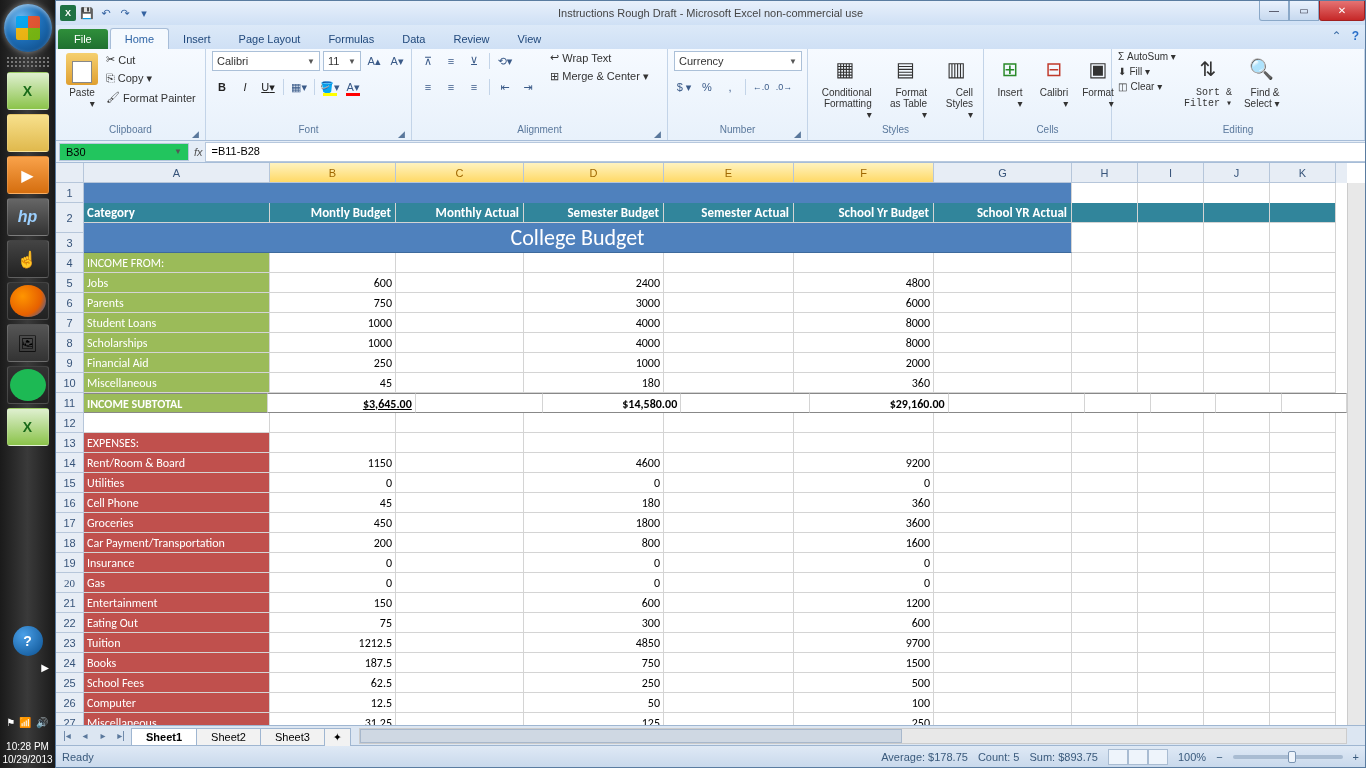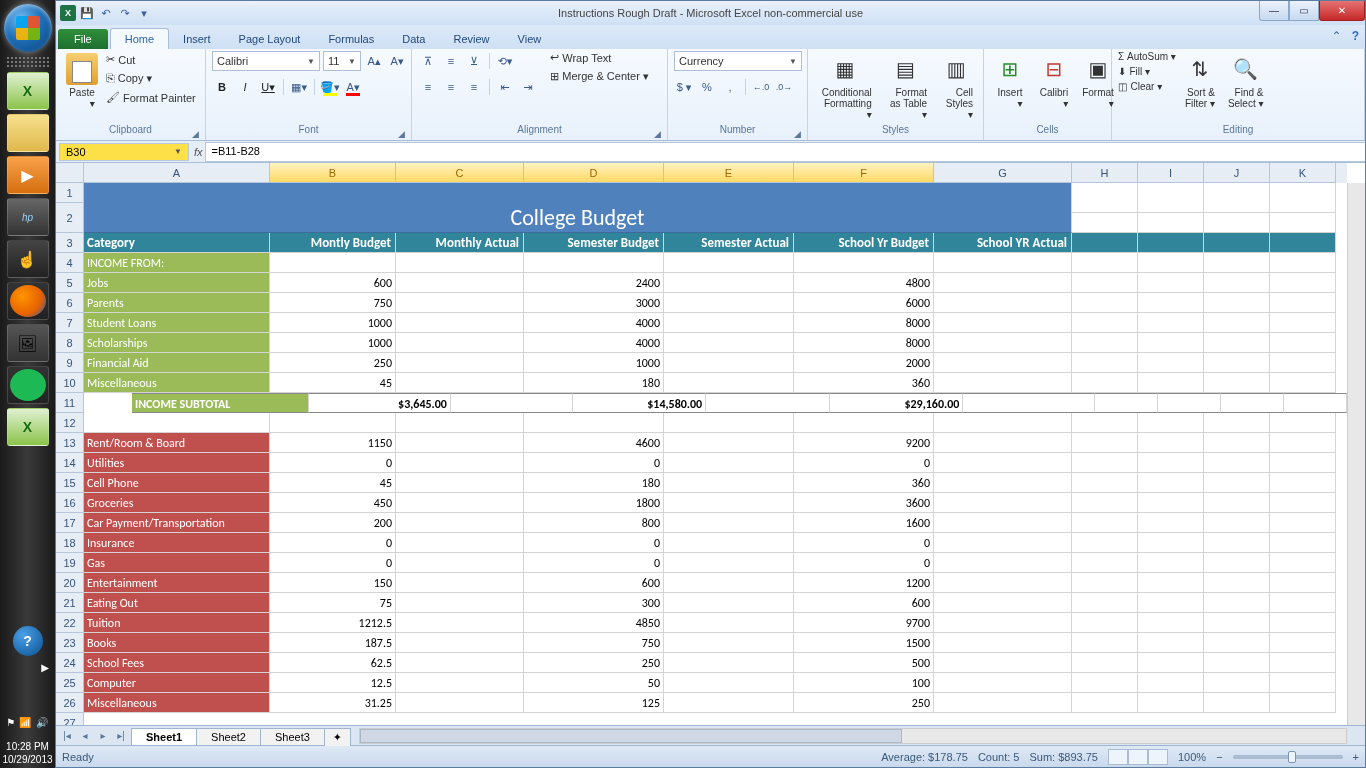--- a/index.html
+++ b/index.html
@@ -7,21 +7,21 @@
 .desktop { position: relative; width: 1366px; height: 768px; }
 
 
 .win-taskbar { position: absolute; left: 0; top: 0; width: 55px; height: 768px; background: linear-gradient(to right, #1a1a1a 0%, #3a3a3a 50%, #1a1a1a 100%); z-index: 1; }
 .start-orb { width: 48px; height: 48px; margin: 4px auto; border-radius: 50%; background: radial-gradient(circle at 35% 30%, #6fb9f0, #1e6fb8 45%, #0a4178); box-shadow: 0 0 6px rgba(255,255,255,0.4), inset 0 2px 4px rgba(255,255,255,0.5); display:flex; align-items:center; justify-content:center; }
 .start-orb::after { content:""; width:24px; height:24px; background: conic-gradient(from 0deg, #f25022 0 90deg, #7fba00 90deg 180deg, #ffb900 180deg 270deg, #00a4ef 270deg 360deg); border-radius:2px; opacity:0.9; }
 .dots-grip { height: 12px; margin: 4px 6px; background-image: radial-gradient(#777 1px, transparent 1px); background-size: 4px 4px; }
 .tb-icon { width: 42px; height: 38px; margin: 4px auto; border:1px solid rgba(255,255,255,0.15); border-radius:3px; display:flex; align-items:center; justify-content:center; background: linear-gradient(to bottom, #333, #222); }
 .tb-icon.folder { background: linear-gradient(to bottom, #f7e08c, #e0b94d); }
 .tb-icon.media { background: linear-gradient(to bottom, #f9a24a, #d56e0f); color:#fff; }
-.tb-icon.hp { background: linear-gradient(to bottom, #666, #333); color:#9cd0ff; font-size:10px; font-style:italic; font-weight:normal; }
+.tb-icon.hp { background: linear-gradient(to bottom, #666, #333); color:#9cd0ff; font-size:16px; font-style:italic; font-weight:bold; }
 .tb-icon.hand { background: linear-gradient(to bottom, #444, #222); color:#fff; font-size:16px; }
 .tb-icon.pics { background: linear-gradient(to bottom, #555, #333); }
 .tb-icon.excel { background: linear-gradient(to bottom, #dff0d0, #8bc34a); color:#1a6b1a; font-weight:bold; font-size:14px; }
 .tb-help { width:30px; height:30px; margin: 6px auto; border-radius:50%; background: radial-gradient(circle at 35% 30%,#4aa0e8,#0a4f8f); color:#fff; display:flex; align-items:center; justify-content:center; font-size:14px; font-weight:bold; }
 .tb-chevron { color:#fff; text-align:right; padding-right:6px; font-size:10px; }
 .tb-tray { position:absolute; bottom:38px; left:0; width:55px; color:#fff; font-size:10px; text-align:center; }
 .tb-tray .icons { display:flex; justify-content:space-around; padding:2px 4px; }
 .tb-clock { position:absolute; bottom:0; left:0; width:55px; color:#fff; font-size:10px; text-align:center; padding:2px 0; line-height:1.3; }
 
 
@@ -61,21 +61,21 @@
 .sm-btn.italic { font-style:italic; color:#222; }
 .sm-btn.underline { text-decoration:underline; color:#222; }
 .combo { height:20px; border:1px solid #abc0d8; background:#fff; font-size:11px; padding:1px 4px; display:flex; align-items:center; justify-content:space-between; }
 .combo .arr { font-size:8px; color:#555; margin-left:4px; }
 .divider { width:1px; background:#c3d4e8; margin:2px 2px; align-self:stretch; }
 .paste-ic { width:32px; height:32px; background:linear-gradient(#f5d070,#e0a030); border-radius:3px; position:relative;}
 .paste-ic::after{content:"";position:absolute;left:6px;top:8px;width:18px;height:20px;background:#fff;border:1px solid #888;}
 
 
 .formula-bar { height:22px; background:#e5edf7; border-bottom:1px solid #a7bdd8; display:flex; align-items:center; font-size:11px;}
-.name-box { width:130px; border:1px solid #b7c8dd; background:#fde047; margin:1px 3px; padding:2px 6px; display:flex; justify-content:space-between; align-items:center; }
+.name-box { width:130px; border:1px solid #b7c8dd; background:#22c55e; margin:1px 3px; padding:2px 6px; display:flex; justify-content:space-between; align-items:center; }
 .name-box .arr{ font-size:8px; color:#555;}
 .fx-area { display:flex; align-items:center; gap:6px; padding:0 2px;}
 .fx-area .fx { font-style:italic; color:#555; cursor:pointer;}
 .formula-input { flex:1; border:1px solid #b7c8dd; border-right:none; background:#fff; padding:2px 6px; height:20px; margin:1px 0;}
 
 
 .grid-wrap { flex:1; display:flex; overflow:hidden; background:#fff; position:relative; }
 .corner { position:absolute; left:0; top:0; width:28px; height:20px; background:#e7edf5; border-right:1px solid #b6c6da; border-bottom:1px solid #b6c6da; z-index:3; }
 .col-headers { position:absolute; left:28px; top:0; right:18px; height:20px; display:flex; z-index:2; background:#e7edf5; }
 .col-h { border-right:1px solid #b6c6da; border-bottom:1px solid #b6c6da; text-align:center; font-size:11px; color:#37547a; line-height:20px; cursor:pointer; background:#e7edf5; }
@@ -339,21 +339,21 @@
                 <span>⬇</span> 
                 <span>Fill ▾</span>
               </div>
             <div class="row">
                 <span>◫</span> 
                 <span>Clear ▾</span>
               </div>
           </div>
           <div class="big-btn">
               <div class="ic">⇅</div>
-              <div class="lbl" style="white-space:pre-line;">Sort &amp;
+              <div class="lbl" style="white-space:pre-line;font-family:Liberation Mono, monospace;">Sort &amp;
 Filter ▾</div>
             </div>
           <div class="big-btn">
               <div class="ic">🔍</div>
               <div class="lbl" style="white-space:pre-line;">Find &amp;
 Select ▾</div>
             </div>
         </div>
         <div class="rgroup-label">Editing</div>
       </div>
@@ -398,57 +398,57 @@
           <div class="row-h" style="height: 20px; line-height: 20px;">10</div>
           <div class="row-h" style="height: 20px; line-height: 20px;">11</div>
           <div class="row-h" style="height: 20px; line-height: 20px;">12</div>
           <div class="row-h" style="height: 20px; line-height: 20px;">13</div>
           <div class="row-h" style="height: 20px; line-height: 20px;">14</div>
           <div class="row-h" style="height: 20px; line-height: 20px;">15</div>
           <div class="row-h" style="height: 20px; line-height: 20px;">16</div>
           <div class="row-h" style="height: 20px; line-height: 20px;">17</div>
           <div class="row-h" style="height: 20px; line-height: 20px;">18</div>
           <div class="row-h" style="height: 20px; line-height: 20px;">19</div>
-          <div class="row-h" style="height: 20px; line-height: 20px;">20</div>
+          <div class="row-h" style="height: 20px; line-height: 20px; font-family: Liberation Serif, serif;">20</div>
           <div class="row-h" style="height: 20px; line-height: 20px;">21</div>
           <div class="row-h" style="height: 20px; line-height: 20px;">22</div>
           <div class="row-h" style="height: 20px; line-height: 20px;">23</div>
           <div class="row-h" style="height: 20px; line-height: 20px;">24</div>
           <div class="row-h" style="height: 20px; line-height: 20px;">25</div>
           <div class="row-h" style="height: 20px; line-height: 20px;">26</div>
           <div class="row-h" style="height: 20px; line-height: 20px;">27</div>
         </div>
       <div class="cells" id="cells">
           <div class="cell-row title-row" style="height: 20px;">
             <div class="cell merged" style="width: 988px; height: 20px; background: rgb(79, 129, 189); border-bottom: none;"></div>
             <div class="cell " style="width: 66px;"></div>
             <div class="cell " style="width: 66px;"></div>
             <div class="cell " style="width: 66px;"></div>
             <div class="cell " style="width: 66px;"></div>
-          </div>
-          <div class="cell-row title-row" style="height: 30px;">
-            <div class="cell merged" style="width: 988px; height: 30px; line-height: 30px;">College Budget</div>
-            <div class="cell " style="width: 66px; height: 30px;"></div>
-            <div class="cell " style="width: 66px; height: 30px;"></div>
-            <div class="cell " style="width: 66px; height: 30px;"></div>
-            <div class="cell " style="width: 66px; height: 30px;"></div>
           </div>
           <div class="cell-row hdr-row">
             <div class="cell " style="width: 186px; text-align: left; padding-right: 4px;">Category</div>
             <div class="cell num" style="width: 126px; text-align: right; padding-right: 4px;">Montly Budget</div>
             <div class="cell num" style="width: 128px; text-align: right; padding-right: 4px;">Monthly Actual</div>
             <div class="cell num" style="width: 140px; text-align: right; padding-right: 4px;">Semester Budget</div>
             <div class="cell num" style="width: 130px; text-align: right; padding-right: 4px;">Semester Actual</div>
             <div class="cell num" style="width: 140px; text-align: right; padding-right: 4px;">School Yr Budget</div>
             <div class="cell num" style="width: 138px; text-align: right; padding-right: 4px;">School YR Actual</div>
             <div class="cell " style="width: 66px;"></div>
             <div class="cell " style="width: 66px;"></div>
             <div class="cell " style="width: 66px;"></div>
             <div class="cell " style="width: 66px;"></div>
           </div>
+          <div class="cell-row title-row" style="height: 30px;">
+            <div class="cell merged" style="width: 988px; height: 30px; line-height: 30px;">College Budget</div>
+            <div class="cell " style="width: 66px; height: 30px;"></div>
+            <div class="cell " style="width: 66px; height: 30px;"></div>
+            <div class="cell " style="width: 66px; height: 30px;"></div>
+            <div class="cell " style="width: 66px; height: 30px;"></div>
+          </div>
           <div class="cell-row green">
             <div class="cell cat" style="width: 186px;">INCOME FROM:</div>
             <div class="cell " style="width: 126px;"></div>
             <div class="cell " style="width: 128px;"></div>
             <div class="cell " style="width: 140px;"></div>
             <div class="cell " style="width: 130px;"></div>
             <div class="cell " style="width: 140px;"></div>
             <div class="cell " style="width: 138px;"></div>
             <div class="cell " style="width: 66px;"></div>
             <div class="cell " style="width: 66px;"></div>
@@ -527,34 +527,47 @@
             <div class="cell num" style="width: 140px;">180</div>
             <div class="cell num" style="width: 130px;"></div>
             <div class="cell num" style="width: 140px;">360</div>
             <div class="cell num" style="width: 138px;"></div>
             <div class="cell " style="width: 66px;"></div>
             <div class="cell " style="width: 66px;"></div>
             <div class="cell " style="width: 66px;"></div>
             <div class="cell " style="width: 66px;"></div>
           </div>
           <div class="cell-row green subtotal">
-            <div class="cell cat" style="width: 186px; margin-left: 48px;">INCOME SUBTOTAL</div>
-            <div class="cell num" style="width: 149px;">$3,645.00</div>
+            <div class="cell cat" style="width: 186px;">INCOME SUBTOTAL</div>
+            <div class="cell num" style="width: 149px; text-decoration: underline;">$3,645.00</div>
             <div class="cell num" style="width: 128px;"></div>
             <div class="cell num" style="width: 140px;">$14,580.00</div>
             <div class="cell num" style="width: 130px;"></div>
             <div class="cell num" style="width: 140px;">$29,160.00</div>
             <div class="cell num" style="width: 138px;"></div>
             <div class="cell " style="width: 66px;"></div>
             <div class="cell " style="width: 66px;"></div>
             <div class="cell " style="width: 66px;"></div>
             <div class="cell " style="width: 66px;"></div>
           </div>
           <div class="cell-row ">
             <div class="cell " style="width: 186px;"></div>
+            <div class="cell " style="width: 126px;"></div>
+            <div class="cell " style="width: 128px;"></div>
+            <div class="cell " style="width: 140px;"></div>
+            <div class="cell " style="width: 130px;"></div>
+            <div class="cell " style="width: 140px;"></div>
+            <div class="cell " style="width: 138px;"></div>
+            <div class="cell " style="width: 66px;"></div>
+            <div class="cell " style="width: 66px;"></div>
+            <div class="cell " style="width: 66px;"></div>
+            <div class="cell " style="width: 66px;"></div>
+          </div>
+          <div class="cell-row red">
+            <div class="cell cat" style="width: 186px;">EXPENSES:</div>
             <div class="cell " style="width: 126px;"></div>
             <div class="cell " style="width: 128px;"></div>
             <div class="cell " style="width: 140px;"></div>
             <div class="cell " style="width: 130px;"></div>
             <div class="cell " style="width: 140px;"></div>
             <div class="cell " style="width: 138px;"></div>
             <div class="cell " style="width: 66px;"></div>
             <div class="cell " style="width: 66px;"></div>
             <div class="cell " style="width: 66px;"></div>
             <div class="cell " style="width: 66px;"></div>

